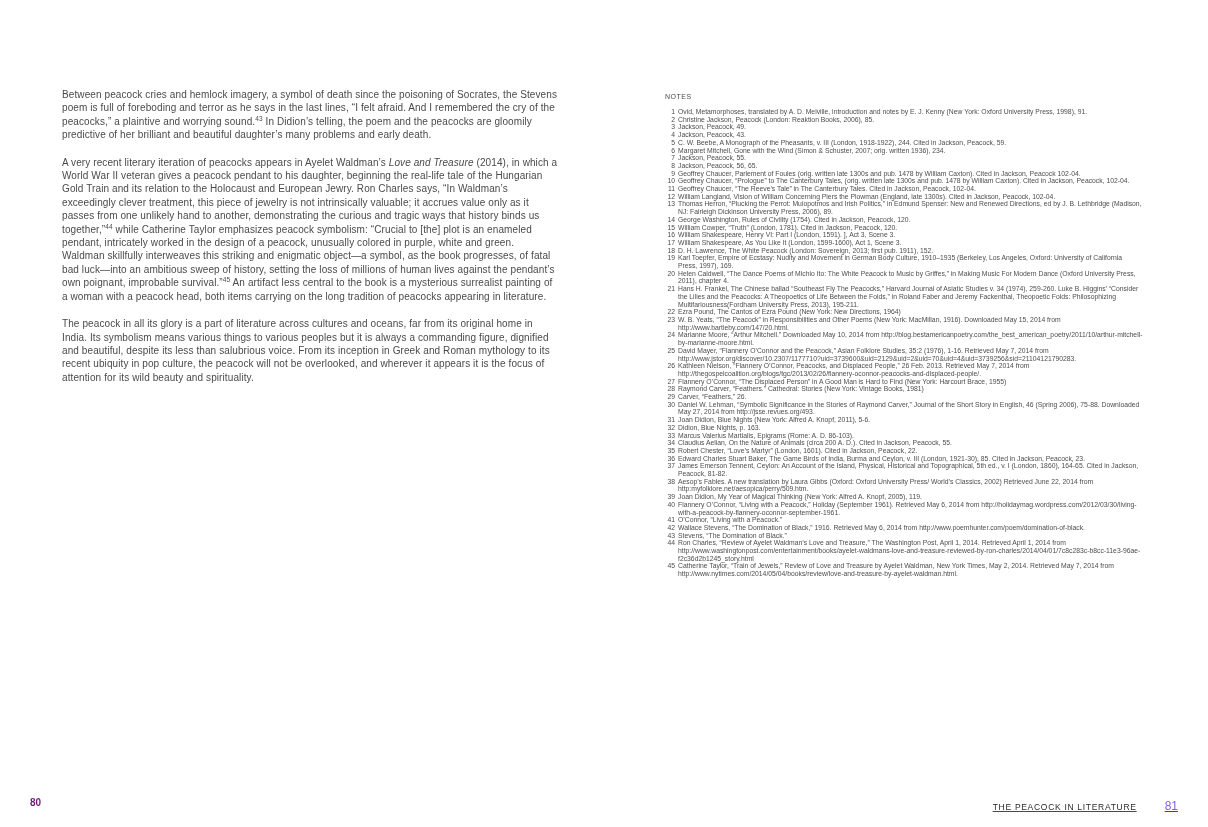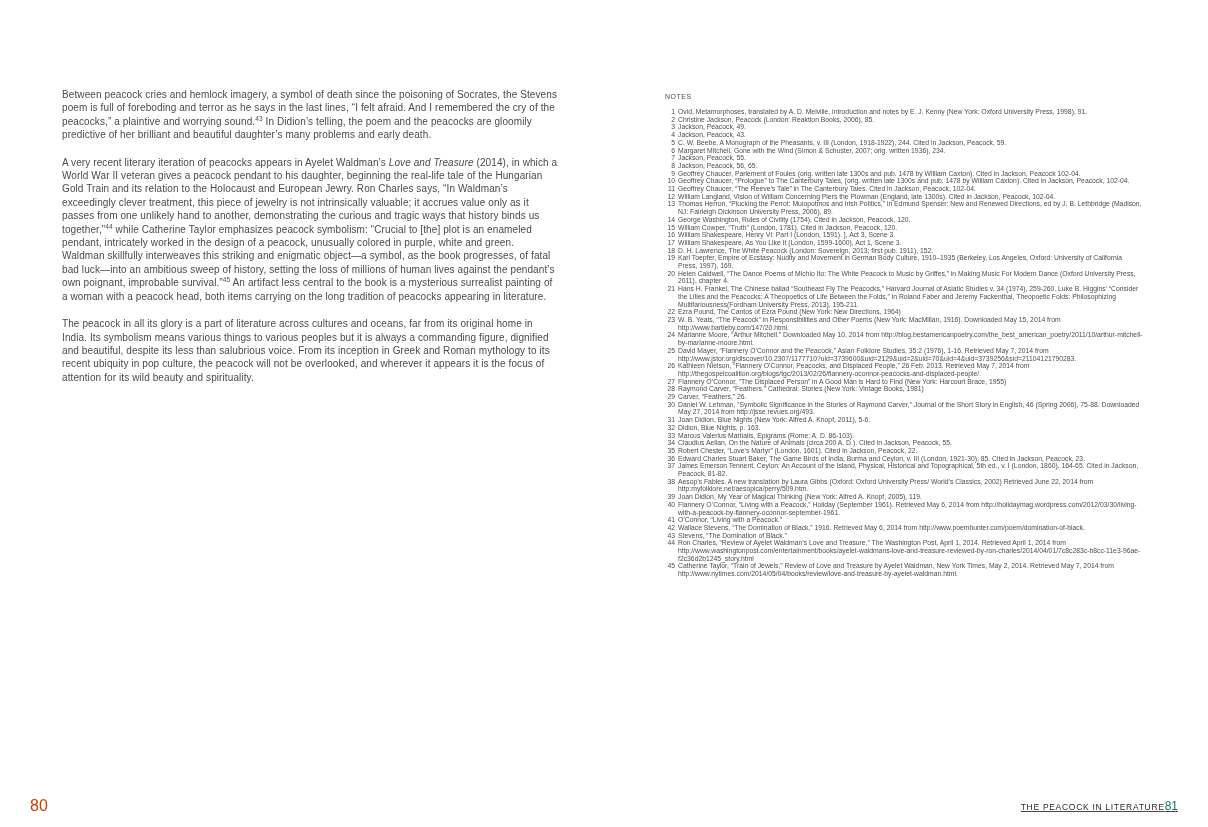--- a/index.html
+++ b/index.html
@@ -60,39 +60,41 @@
   }
   .note-text {
     flex: 1;
     padding-left: 3px;
   }
   
   .folio-left {
     position: absolute;
     left: 30px;
     top: 797px;
-    font-size: 16px;
-    color: #c2410c;
+    font-size: 10px;
+    color: #701a75;
+    font-weight: bold;
   }
   .footer-right {
     position: absolute;
     right: 30px;
     top: 799px;
     display: flex;
     align-items: baseline;
     text-decoration: underline;
   }
   .running-header {
     font-size: 8.5px;
     letter-spacing: 0.7px;
     color: #2a2a2a;
   }
   .footer-right .folio-right {
     font-size: 12px;
-    color: #0f766e;
+    color: #8b5cf6;
+    margin-left: 28px;
   }
 </style>
 </head>
 <body>
 
 <div class="spread">
 
   <div>
     <div class="body-col">
         <p><span>Between peacock cries and hemlock imagery, a symbol of death since the poisoning of Socrates, the Stevens poem is full of foreboding and terror as he says in the last lines, “I felt afraid. And I remembered the cry of the peacocks,” a plaintive and worrying sound.</span><sup class="note-ref">43</sup><span> In Didion’s telling, the poem and the peacocks are gloomily predictive of her brilliant and beautiful daughter’s many problems and early death.</span></p>

